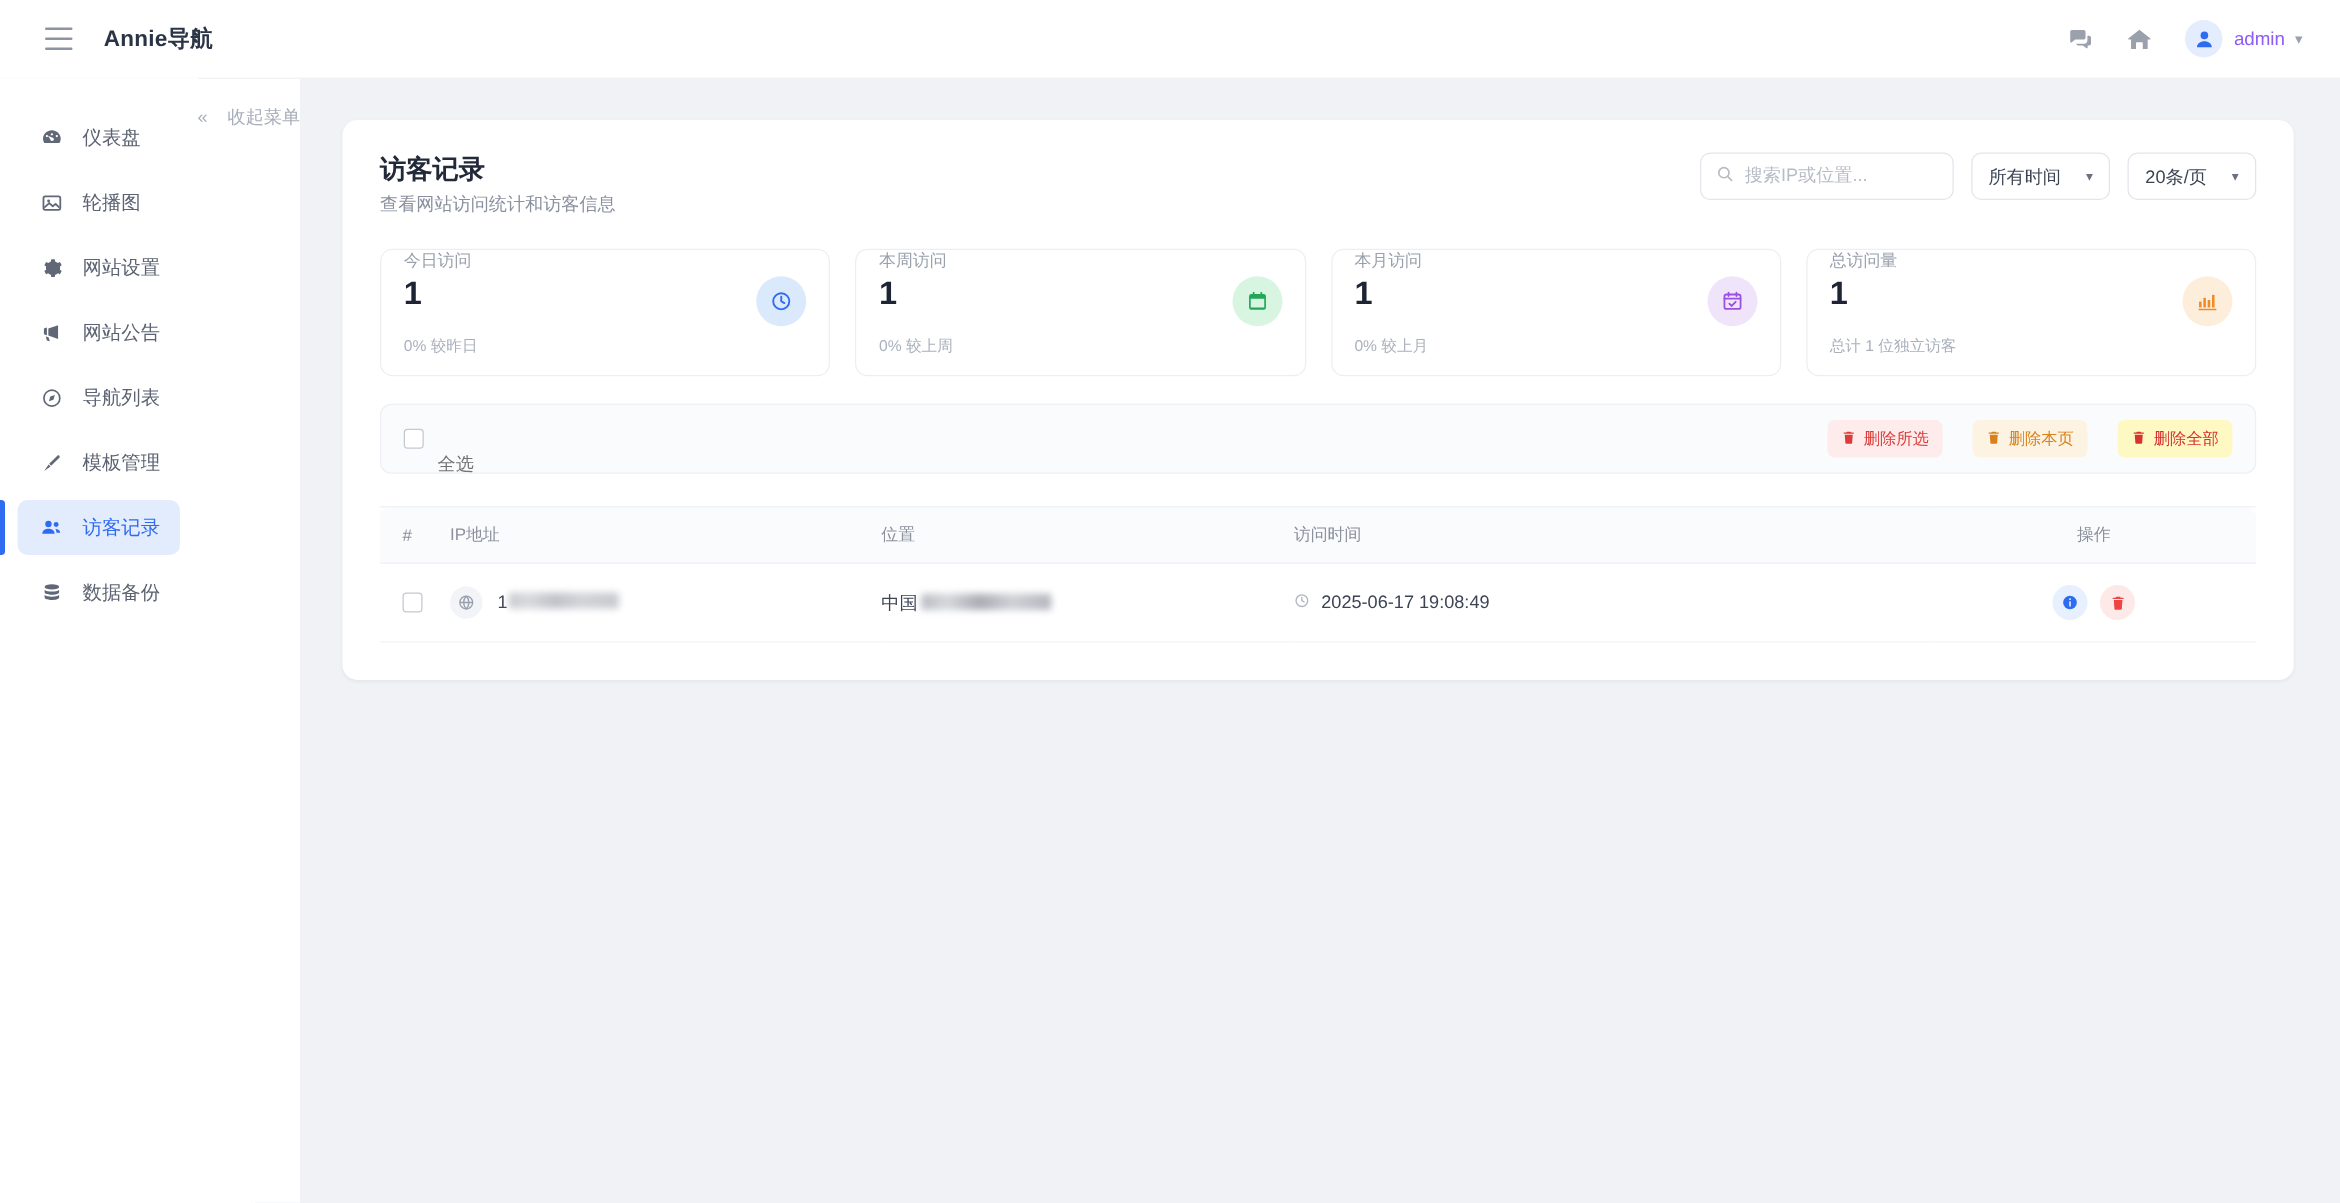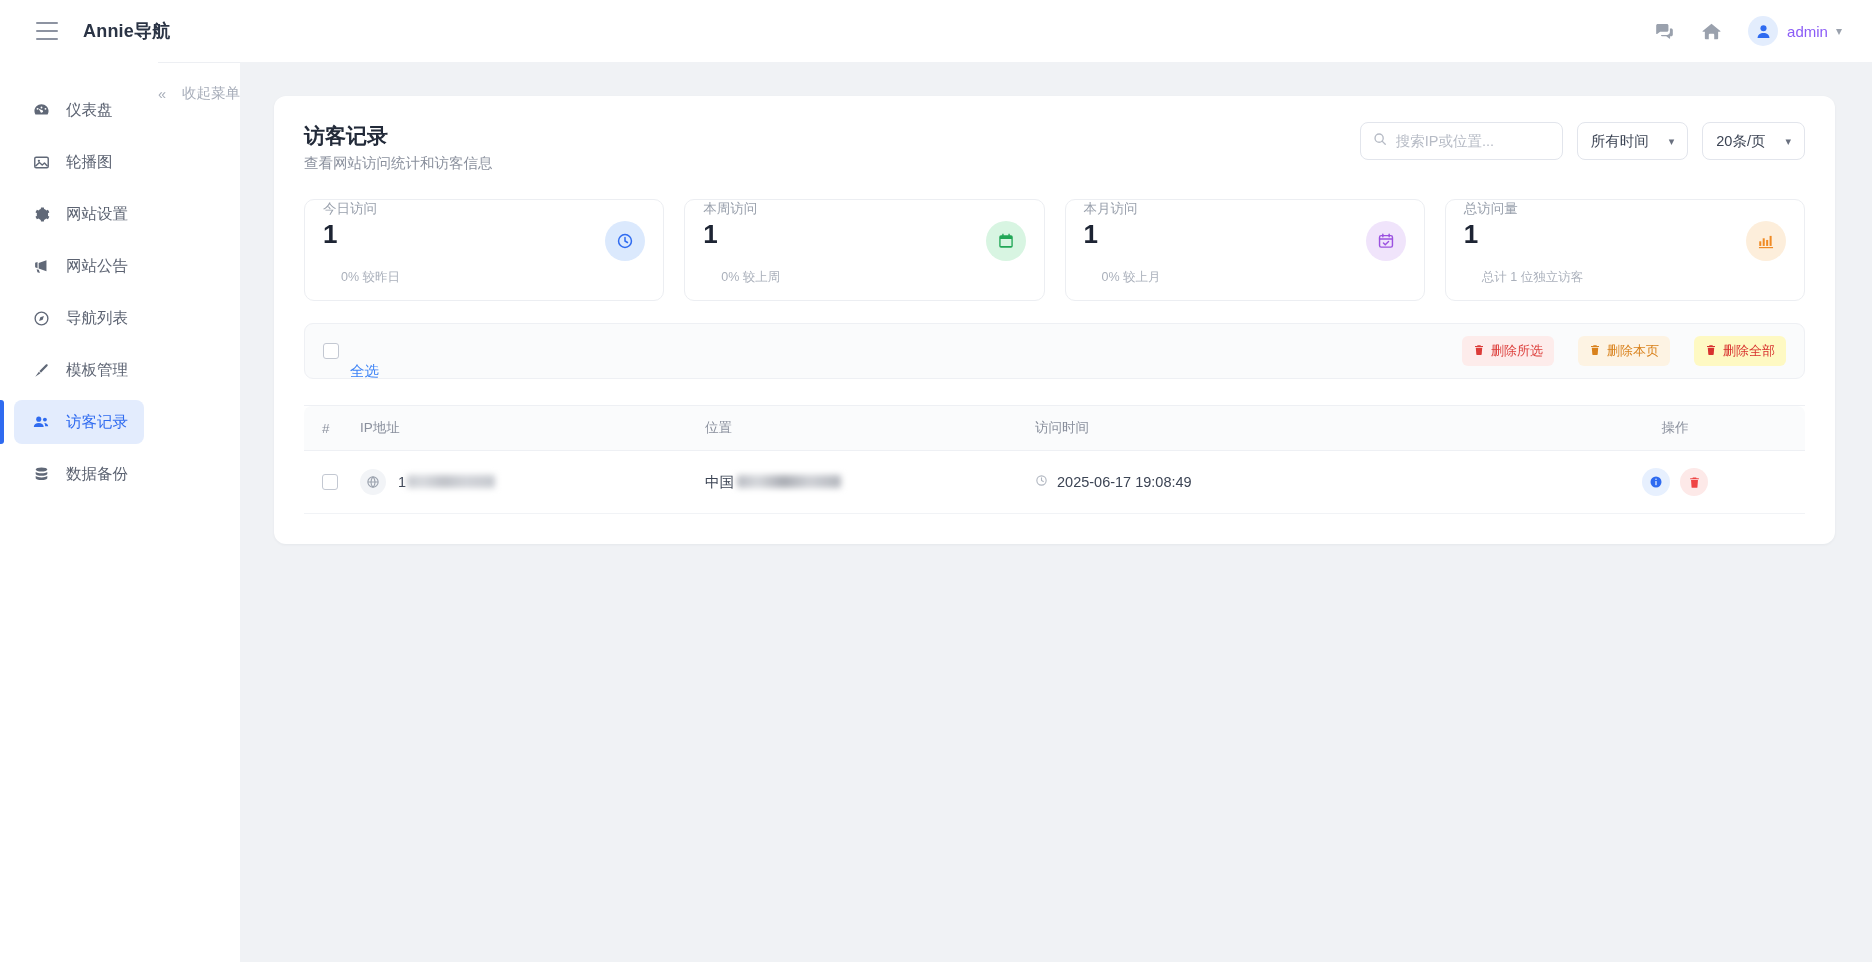--- a/index.html
+++ b/index.html
@@ -101,38 +101,38 @@
   .sel .cv { color: #69707f; font-size: 11px; }
 
   
   .stats { display: flex; gap: 20px; margin-top: 26px; padding: 0 8px; }
   .stat {
     flex: 1; height: 102px; border: 1px solid #eceef2; border-radius: 10px;
     padding: 0 18px; position: relative; background: #fff;
   }
   .stat-label { font-size: 13.5px; color: #99a0ac; }
   .stat-value { font-size: 26px; font-weight: bold; color: #1d2433; margin-top: 2px; line-height: 1.15; }
-  .stat-note { font-size: 12.5px; color: #aab0bb; position: absolute; bottom: 14px; left: 36px; }
+  .stat-note { font-size: 12.5px; color: #aab0bb; position: absolute; bottom: 14px; left: 18px; }
   .stat-ico {
     position: absolute; right: 18px; top: 21px;
     width: 40px; height: 40px; border-radius: 50%;
     display: flex; align-items: center; justify-content: center;
   }
 
   
   .toolbar {
     margin: 22px 8px 0 8px; height: 56px; background: #fafbfc;
     border: 1px solid #eef0f4; border-radius: 9px;
     display: flex; align-items: center; padding: 0 18px;
   }
   .chk {
     width: 16px; height: 16px; border: 1.5px solid #c3c8d2; border-radius: 3px;
     background: #fff; cursor: pointer; flex: none;
   }
-  .chk-label { margin-left: 11px; font-size: 14.5px; color: #3b82f6; margin-top: 40px; }
+  .chk-label { margin-left: 11px; font-size: 14.5px; color: #737373; margin-top: 40px; }
   .tb-right { margin-left: auto; display: flex; gap: 24px; }
   .dbtn {
     height: 30px; border-radius: 6px; padding: 0 11px;
     display: flex; align-items: center; gap: 6px;
     font-size: 13px; cursor: pointer; border: none;
     font-family: inherit;
   }
   .dbtn.red-soft { background: #fdeceb; color: #dc3c39; }
   .dbtn.orange-soft { background: #fdf3e3; color: #d9821d; }
   .dbtn.red-strong { background: #fef9c3; color: #d8322f; }

